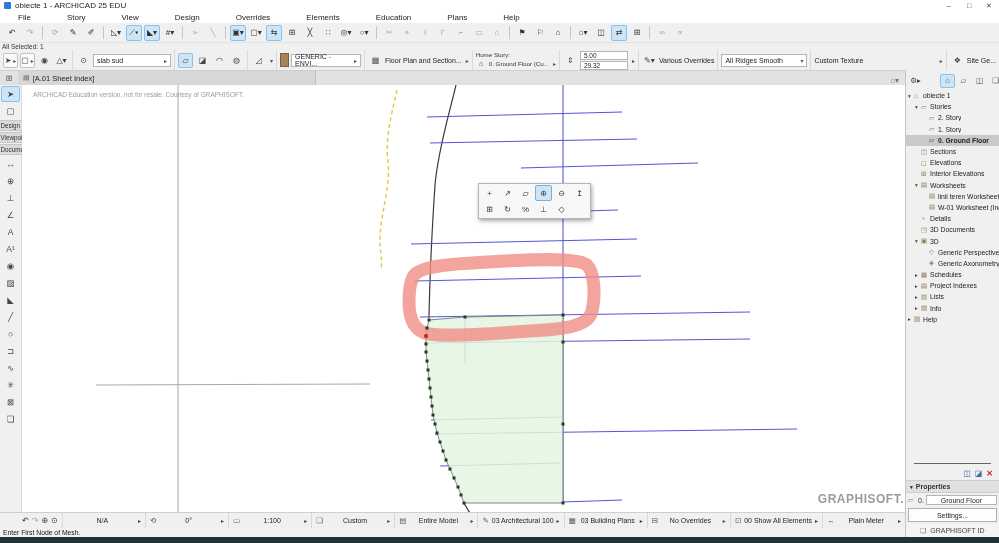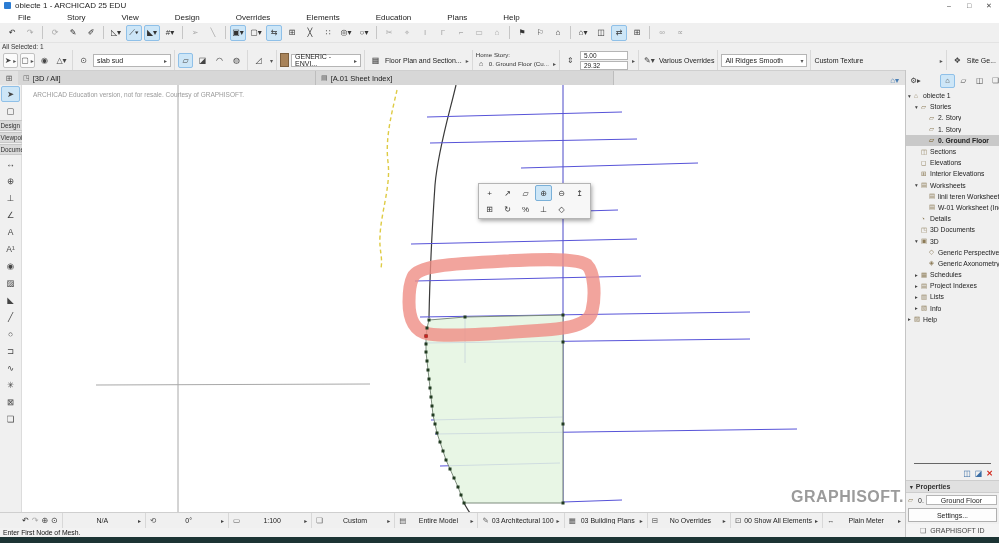--- a/index.html
+++ b/index.html
@@ -44,21 +44,21 @@
   .tab-close{margin-left:auto;font-size:7px;color:#555;}
   .nav-toggle{margin-left:auto;font-size:8px;color:#4a7fb5;padding-right:6px;}
   
   .toolbox{left:0;top:85px;width:22px;height:427px;background:#f0f0f0;display:flex;flex-direction:column;align-items:center;padding-top:1px;gap:1px;box-sizing:border-box;border-right:1px solid #dcdcdc;}
   .tool{width:17px;height:14px;display:flex;align-items:center;justify-content:center;font-size:8.5px;color:#444;border:1px solid transparent;border-radius:2px;}
   .tool.sel{background:#cde6f7;border-color:#8fc0e8;}
   .tgroup{width:22px;height:11px;background:#dadada;border-top:1px solid #c7c7c7;border-bottom:1px solid #c7c7c7;font-size:6.3px;color:#333;display:flex;align-items:center;padding-left:1px;box-sizing:border-box;border-radius:0;}
   
   .canvas{left:22px;top:85px;width:883px;height:427px;background:#fff;}
   .edu-note{position:absolute;left:11px;top:6px;font-size:6.5px;color:#9a9a9a;}
-  .watermark{position:absolute;right:1px;bottom:6px;font-size:16px;font-weight:bold;color:#9b9b9b;letter-spacing:.5px;margin-top:22px;}
+  .watermark{position:absolute;right:1px;bottom:6px;font-size:12px;font-weight:bold;color:#9b9b9b;letter-spacing:.5px;margin-top:22px;}
   svg .l-blue{stroke:var(--blue_line);stroke-width:1;}
   svg .l-vblue{stroke:var(--vline_blue);stroke-width:1;}
   svg .l-gray{stroke:var(--gray_line);stroke-width:1;}
   svg .l-contour{stroke:var(--contour);stroke-width:1.2;fill:none;}
   svg .l-yellow{stroke:var(--yellow_dash);stroke-width:1.4;fill:none;stroke-dasharray:4 3;}
   svg .mesh{fill:var(--mesh_fill);stroke:var(--mesh_edge);stroke-width:.9;fill-opacity:.85;}
   svg .hl-mark{stroke:var(--highlight_red);stroke-width:13;fill:none;opacity:.8;stroke-linejoin:round;stroke-linecap:round;}
   svg .node{fill:var(--node_color);}
   svg .node-red{fill:var(--red_node);}
   
@@ -260,25 +260,20 @@
       <span class="ib-label">Site Ge...</span>
     </div>
   </div>
 </div>
 
 <div class="abs tabbar">
   <span class="view-switch">⊞</span>
   <span style="display:flex;align-items:flex-end;">
 
 
-      <span class="tab">
-        <span class="tab-ic">◳</span>
-        <span>[3D / All]</span>
-        <span class="tab-close"></span>
-      </span>
 
       <span class="tab">
         <span class="tab-ic">▤</span>
         <span>[A.01 Sheet Index]</span>
         <span class="tab-close"></span>
       </span>
     </span>
   <span class="nav-toggle">⌂▾</span>
 </div>
 

